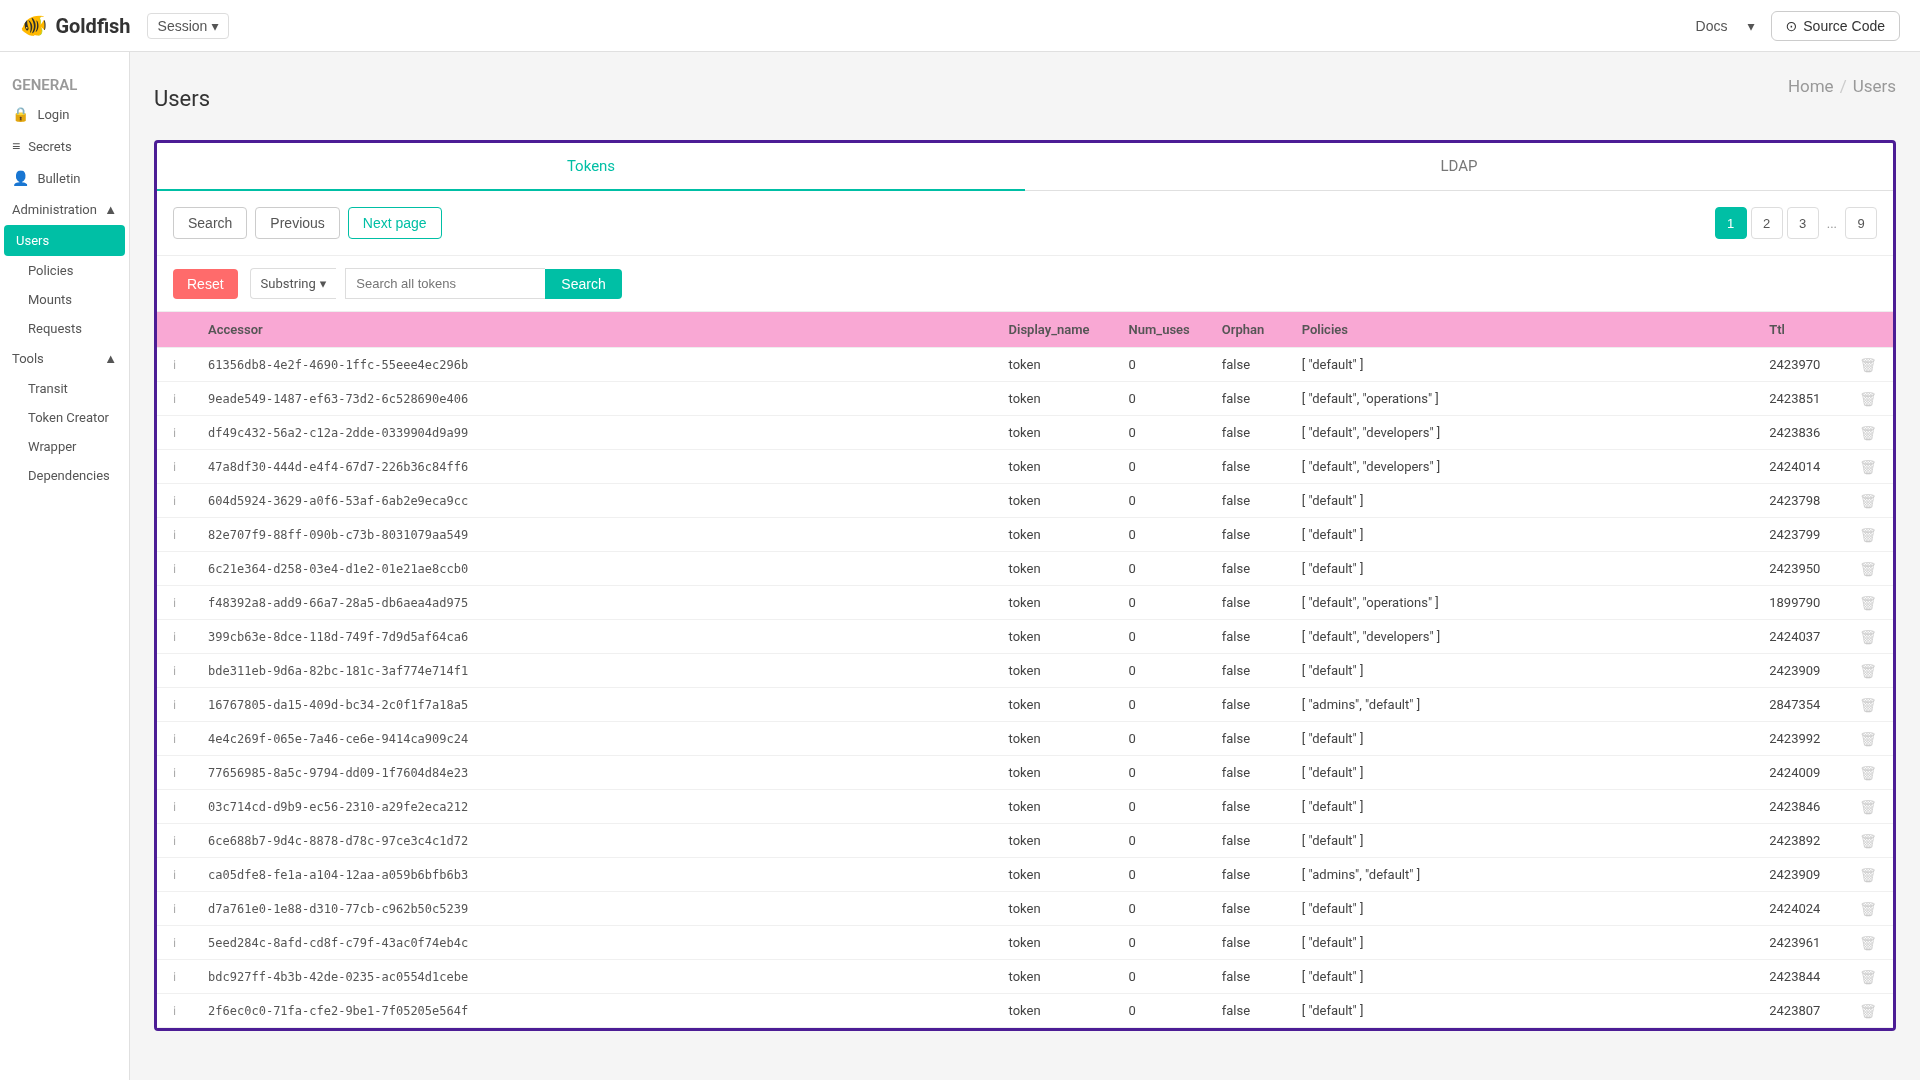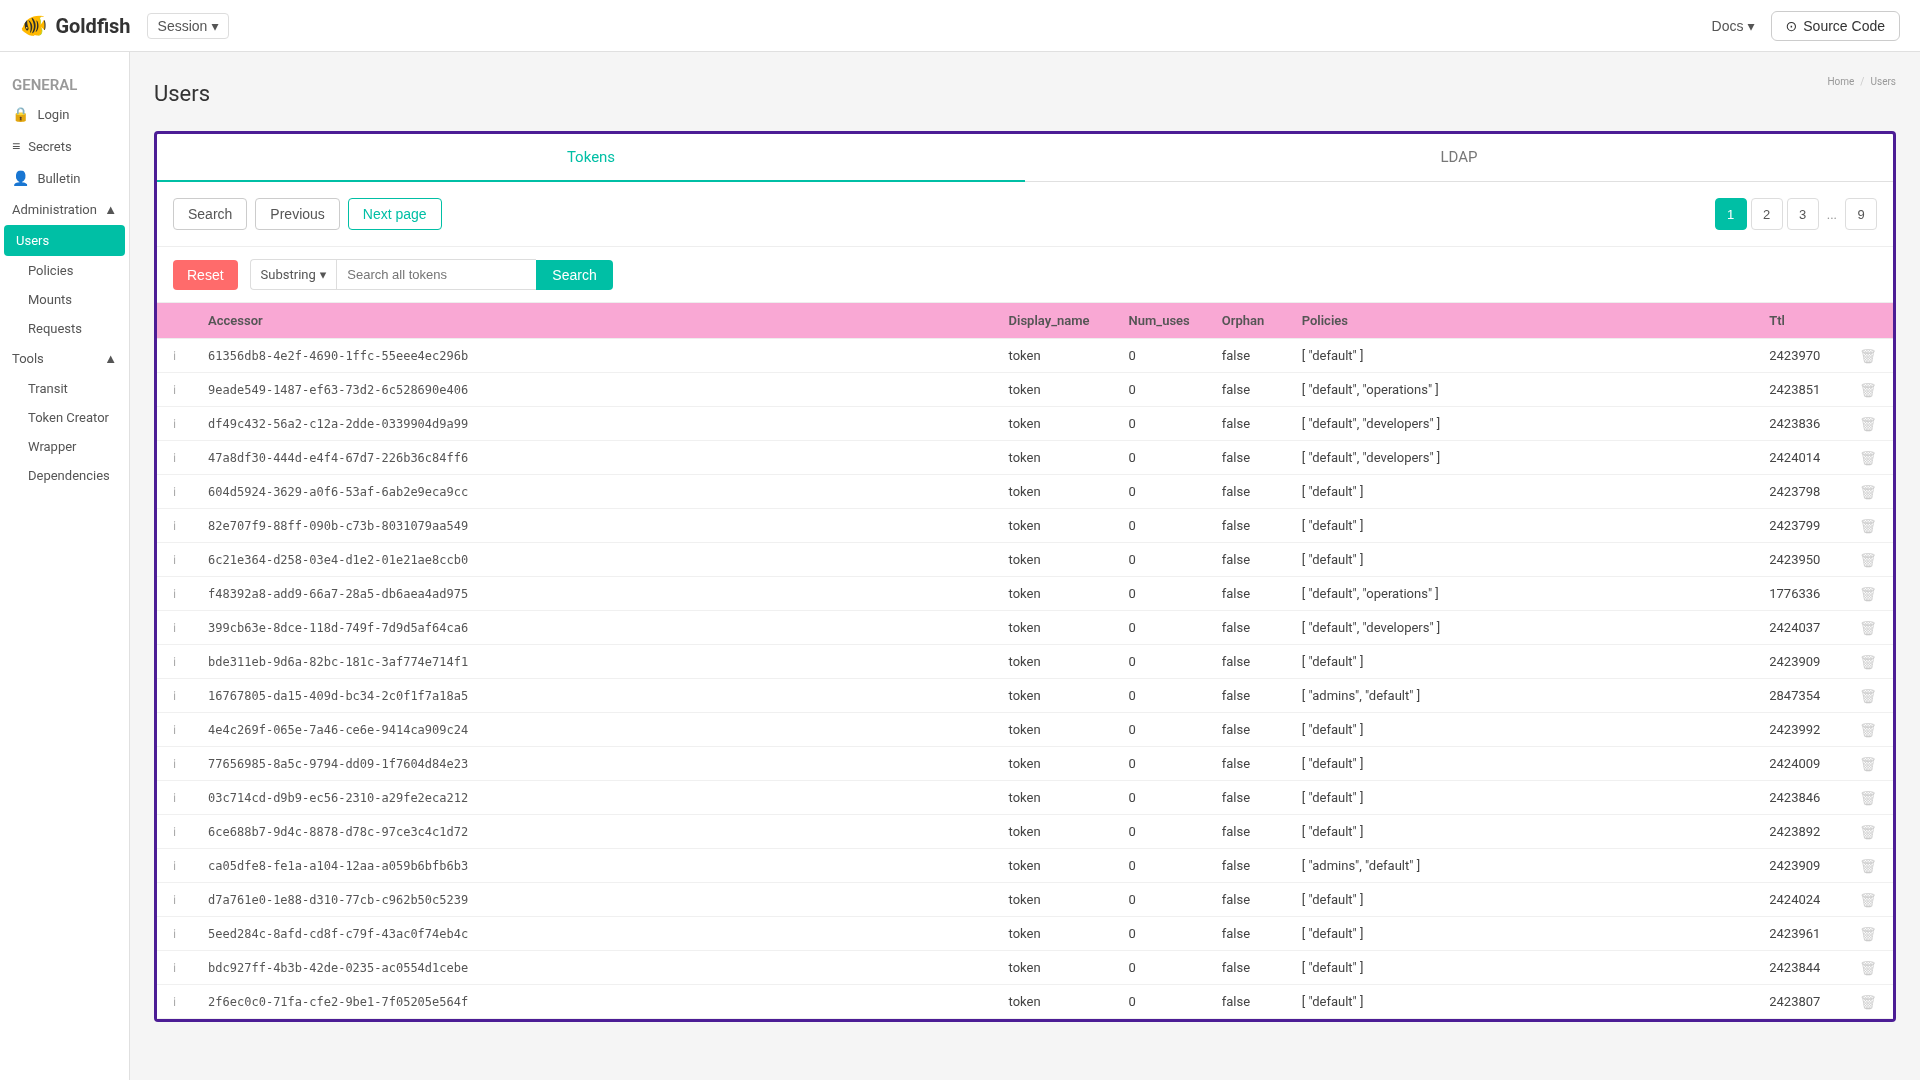--- a/index.html
+++ b/index.html
@@ -13,21 +13,21 @@
     }
     .topnav-left { display: flex; align-items: center; gap: 16px; }
     .logo { display: flex; align-items: center; gap: 8px; font-size: 20px; font-weight: 700; color: #333; text-decoration: none; }
     .logo-icon { font-size: 22px; }
     .session-btn {
       display: flex; align-items: flex-end; gap: 4px; border: 1px solid #ddd; border-radius: 4px;
       padding: 4px 10px; background: #fff; cursor: pointer; font-size: 14px; color: #555;
     }
     .topnav-right { display: flex; align-items: center; gap: 16px; }
     .docs-btn {
-      display: flex; align-items: flex-start; gap: 4px; background: none; border: none;
+      display: flex; align-items: flex-start; gap: 20px; background: none; border: none;
       cursor: pointer; font-size: 14px; color: #555;
     }
     .source-btn {
       display: flex; align-items: center; gap: 6px; border: 1px solid #ccc; border-radius: 6px;
       padding: 6px 14px; background: #fff; cursor: pointer; font-size: 14px; color: #333; font-weight: 500;
     }
 
     
     .layout { display: flex; margin-top: 52px; min-height: calc(100vh - 52px); }
 
@@ -51,21 +51,21 @@
       padding: 8px 12px; cursor: pointer; color: #555; font-size: 13px;
     }
     .sidebar-subitem {
       padding: 7px 12px 7px 28px; cursor: pointer; color: #555; font-size: 13px; display: block; text-decoration: none;
     }
 
     
     .main { margin-left: 130px; padding: 24px; flex: 1; }
 
     
-    .breadcrumb { display: flex; align-items: center; gap: 6px; font-size: 10px; color: #999; margin-bottom: 24px; justify-content: flex-end; }
+    .breadcrumb { display: flex; align-items: center; gap: 6px; font-size: 17px; color: #999; margin-bottom: 24px; justify-content: flex-end; }
     .breadcrumb a { color: #999; text-decoration: none; }
     .breadcrumb-sep { color: #ccc; }
 
     
     .page-header { display: flex; align-items: center; justify-content: space-between; margin-bottom: 20px; }
     .page-title { font-size: 22px; font-weight: 400; color: #333; }
 
     
     .card { background: #fff; border: 3px solid #4c1d95; border-radius: 4px; }
 
@@ -106,21 +106,21 @@
     .display-info { flex: 1; text-align: center; font-size: 14px; color: #555; }
     .display-info strong { color: #333; font-weight: 700; }
     .search-filter { display: flex; align-items: center; gap: 0; }
     .substring-select {
       border: 1px solid #ddd; border-right: none; border-radius: 4px 0 0 4px;
       padding: 7px 10px; font-size: 13px; color: #555; background: #fff;
       cursor: pointer; display: flex; align-items: center; gap: 4px; white-space: nowrap;
     }
     .search-input {
       border: 1px solid #ddd; border-right: none; padding: 7px 10px;
-      font-size: 13px; width: 200px; outline: none;
+      font-size: 13px; width: 200px; outline: none; margin-left: 9px;
     }
     .search-btn {
       padding: 7px 16px; background: #00bfa5; color: #fff; border: none;
       border-radius: 0 4px 4px 0; cursor: pointer; font-size: 14px;
     }
 
     
     .table-wrapper { overflow-x: auto; }
     table { width: 100%; border-collapse: collapse; }
     thead th {
@@ -351,21 +351,21 @@
       <td class="col-ttl">2423950</td>
       <td class="col-action"><span class="delete-icon" title="Delete">🗑</span></td>
     </tr>
               <tr>
       <td class="col-info"><span class="info-icon" title="Info">ℹ</span></td>
       <td class="col-accessor accessor-cell">f48392a8-add9-66a7-28a5-db6aea4ad975</td>
       <td class="col-display">token</td>
       <td class="col-numuses">0</td>
       <td class="col-orphan">false</td>
       <td class="col-policies">[ "default", "operations" ]</td>
-      <td class="col-ttl">1776336</td>
+      <td class="col-ttl">1899790</td>
       <td class="col-action"><span class="delete-icon" title="Delete">🗑</span></td>
     </tr>
               <tr>
       <td class="col-info"><span class="info-icon" title="Info">ℹ</span></td>
       <td class="col-accessor accessor-cell">399cb63e-8dce-118d-749f-7d9d5af64ca6</td>
       <td class="col-display">token</td>
       <td class="col-numuses">0</td>
       <td class="col-orphan">false</td>
       <td class="col-policies">[ "default", "developers" ]</td>
       <td class="col-ttl">2424037</td>

